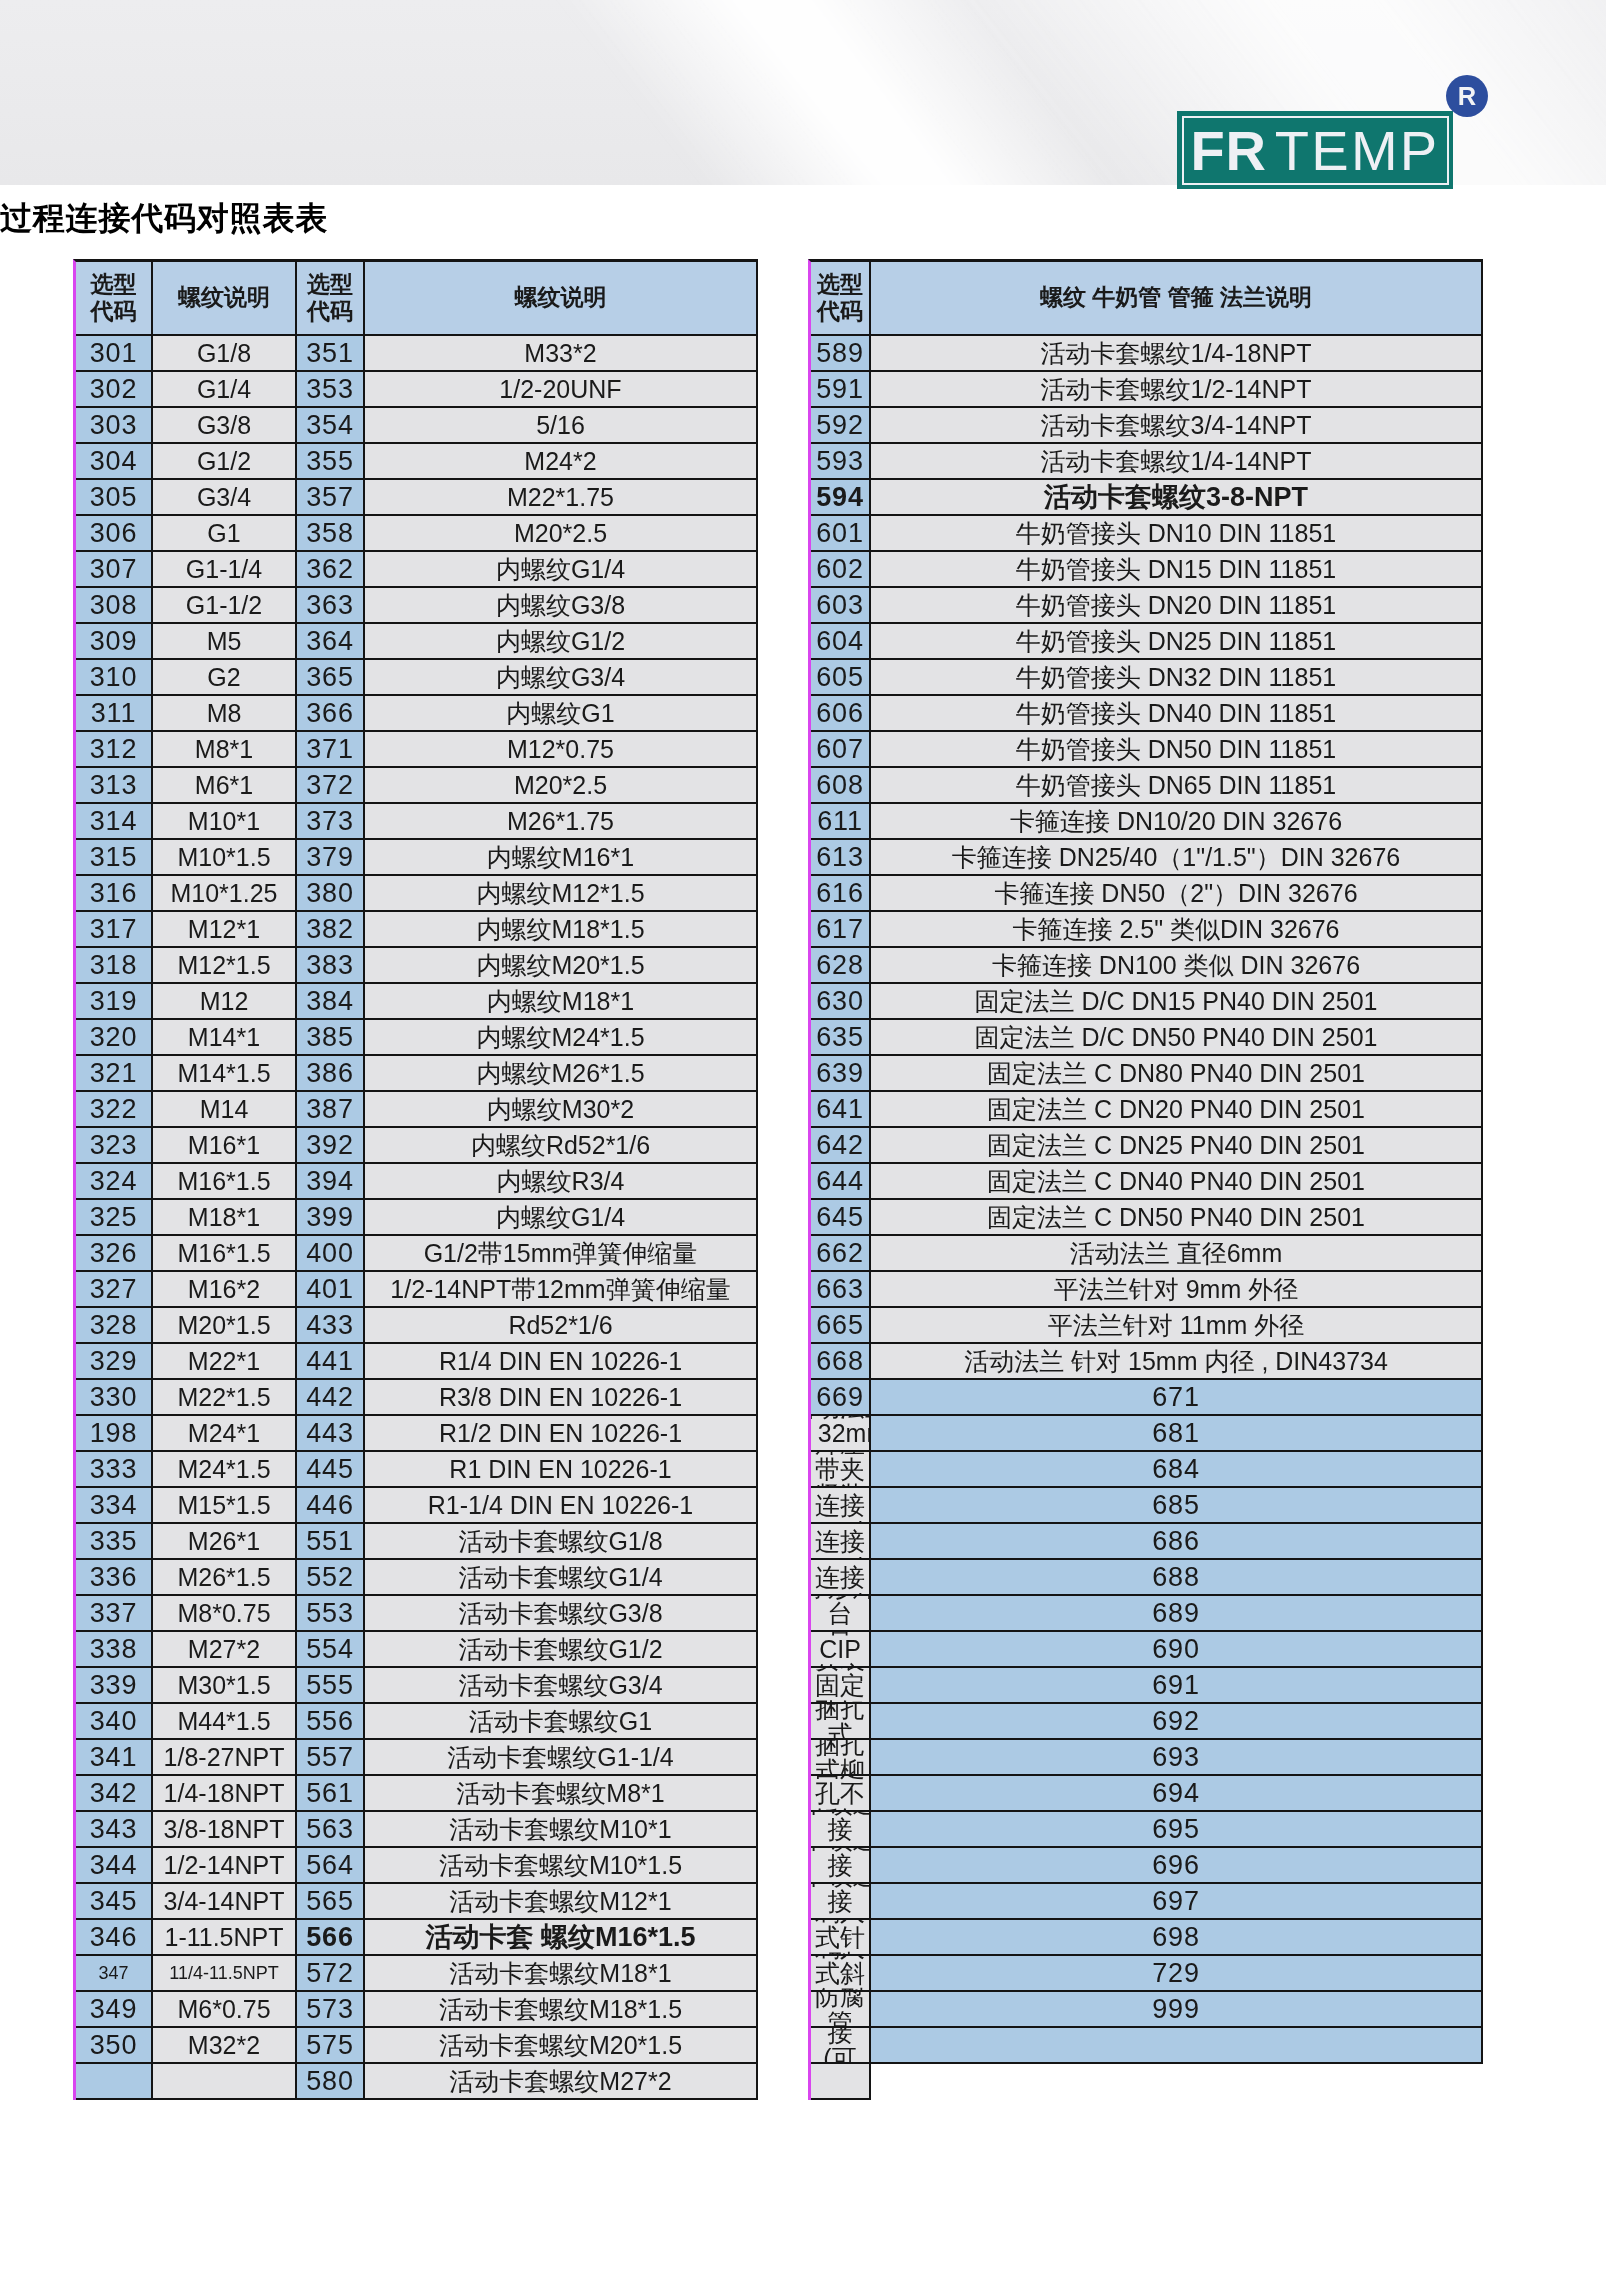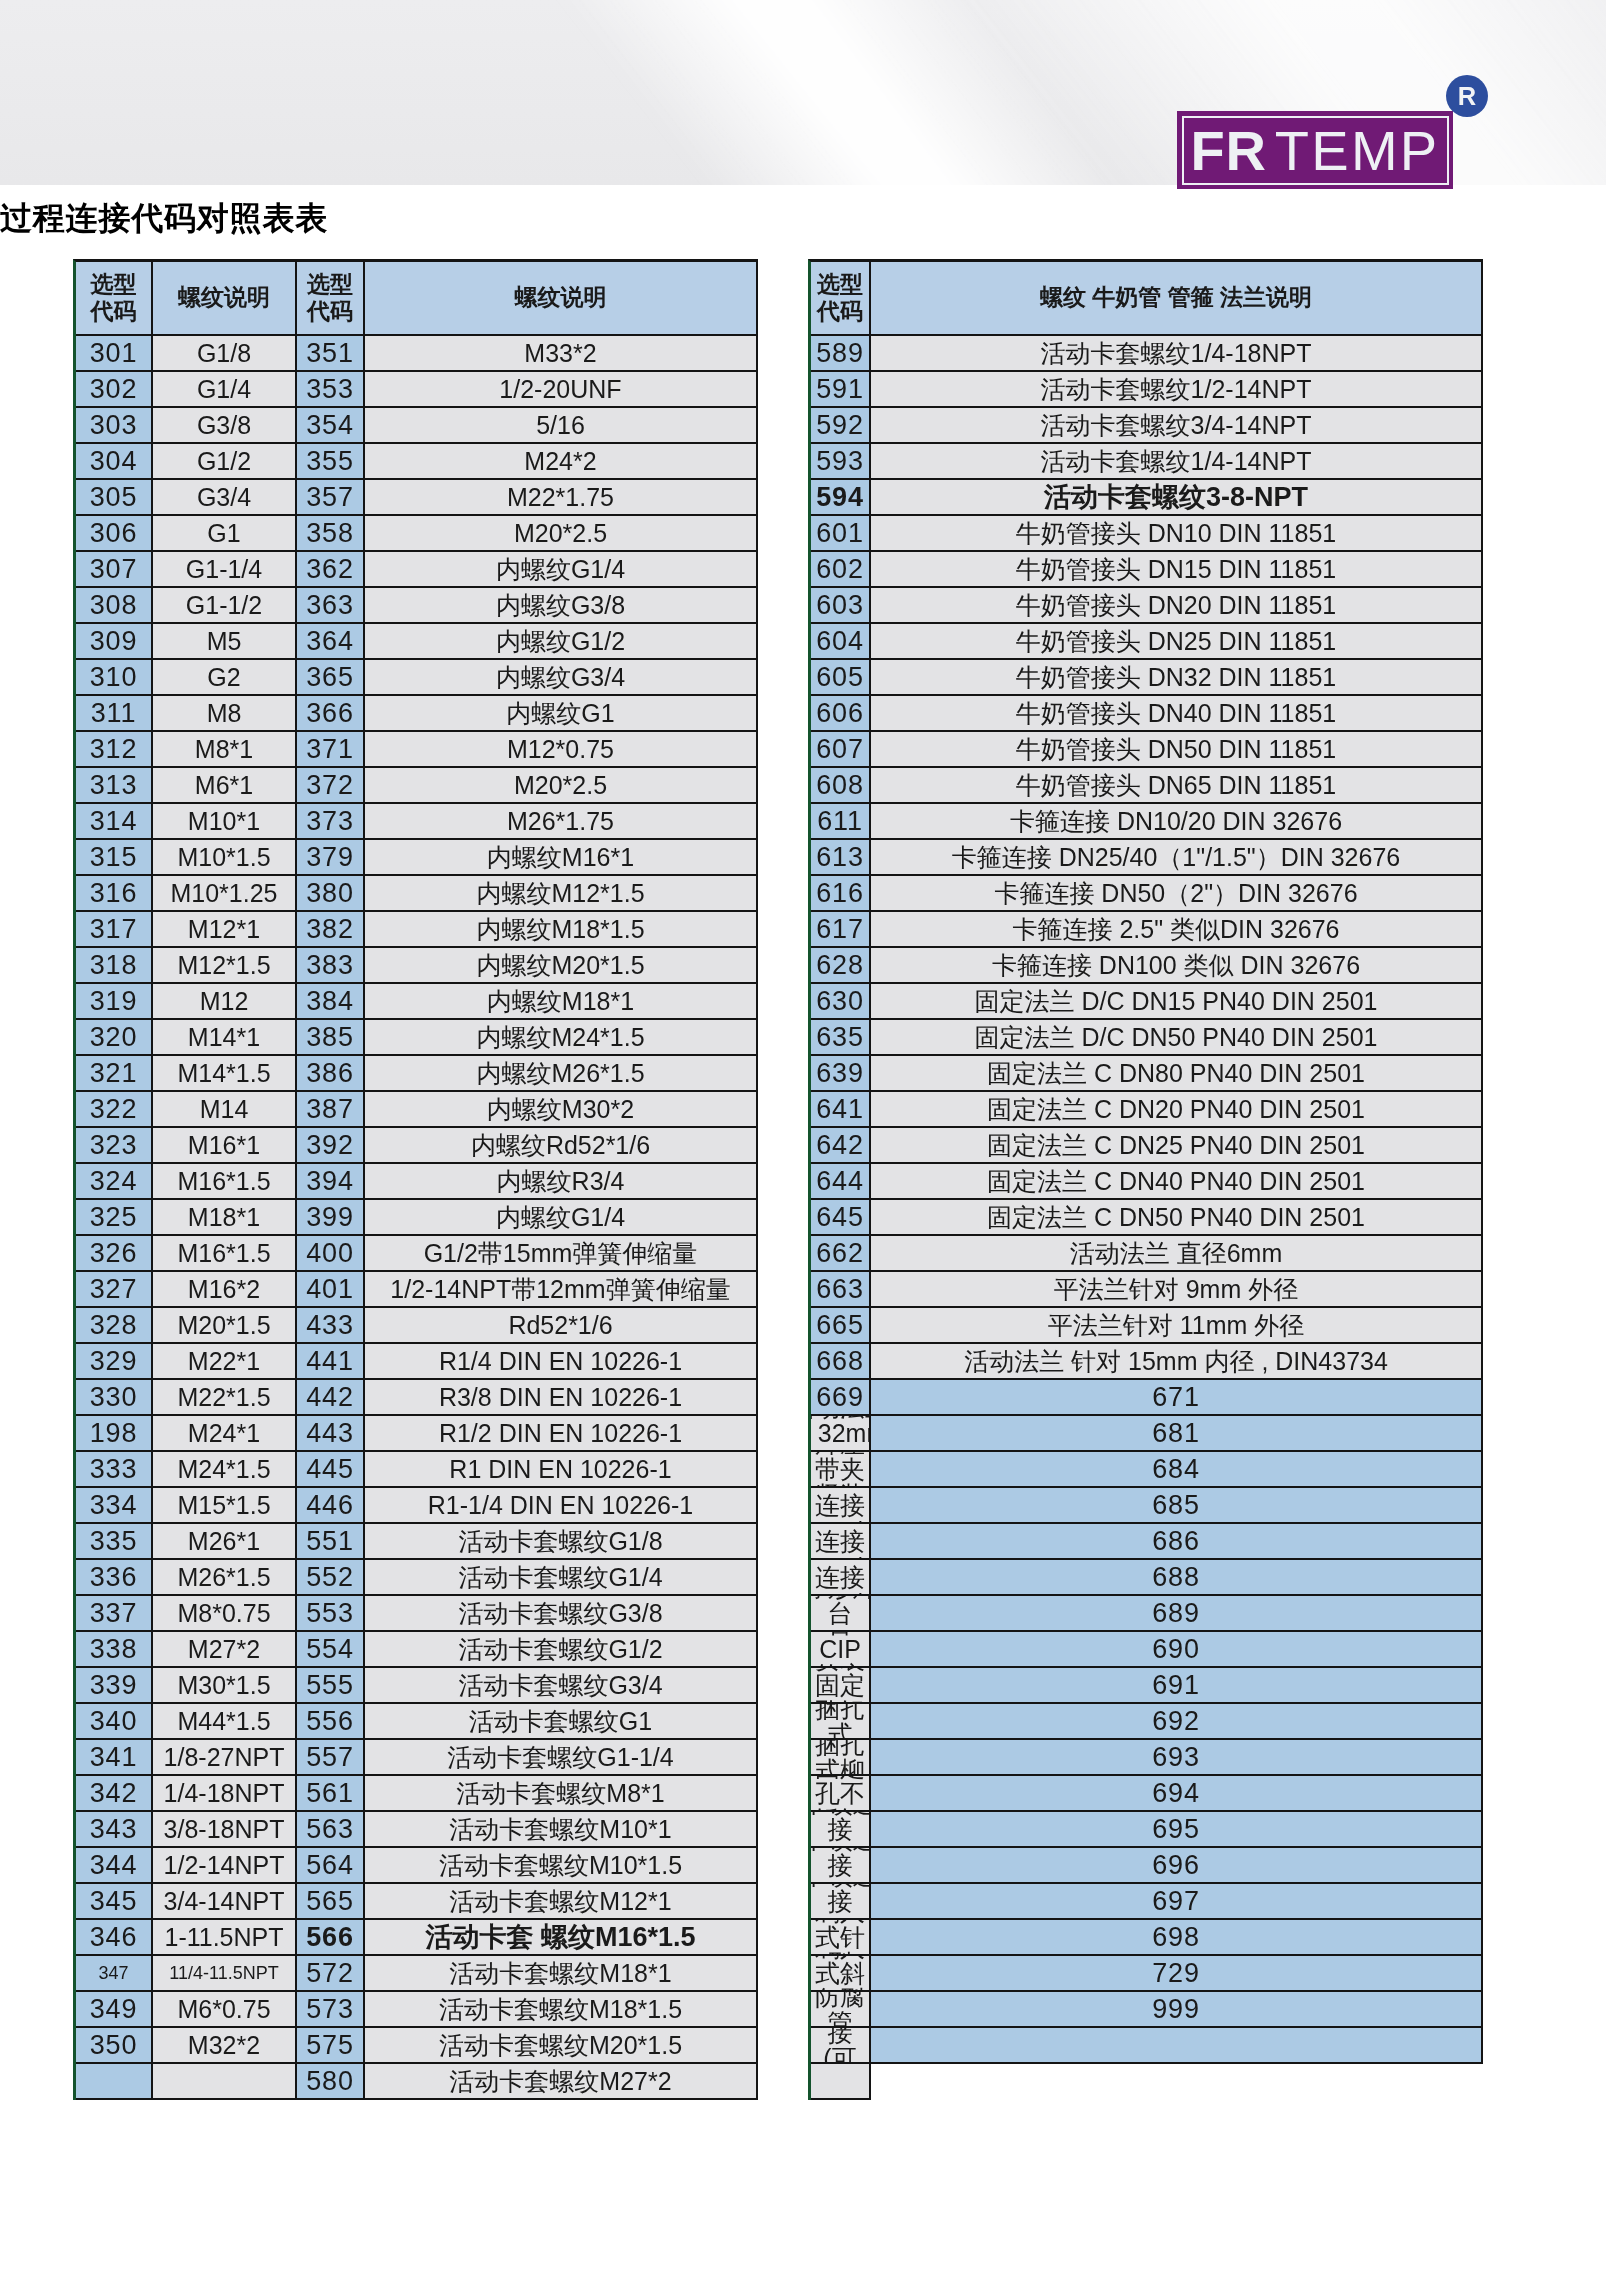--- a/index.html
+++ b/index.html
@@ -26,21 +26,21 @@
     background: linear-gradient(90deg, rgba(255,255,255,0) 0%, rgba(255,255,255,0.96) 42%, rgba(255,255,255,0.96) 58%, rgba(255,255,255,0) 100%);
     filter: blur(6.8px);
   }
   .sw1 { width: 323px; height: 1126px; left: 698px;  top: -451px; transform: rotate(-38deg); }
   .sw2 { width: 571px; height: 1277px; left: 1126px; top: -526px; transform: rotate(-38deg); opacity: .85; }
 
   
   .logo {
     position: absolute; left: 1177px; top: 111px;
     width: 276px; height: 78px;
-    background: #701a75;
+    background: #0f766e;
     display: flex; align-items: center; justify-content: center;
   }
   .logo::before {
     content: ""; position: absolute; inset: 4.5px;
     border: 2.3px solid #eef0f4; pointer-events: none;
   }
   .logo .fr   { font-weight: bold; font-size: 56px; color: #eef0f4; letter-spacing: 0.8px; }
   .logo .temp { font-weight: normal; font-size: 56px; color: #eef0f4; letter-spacing: 2.3px; margin-left: 8px; }
   .reg {
     position: absolute; left: 1446px; top: 75px;
@@ -55,21 +55,21 @@
     position: absolute; left: 0; top: 197px; width: 1607px;
     text-align: left; font-size: 32px; font-weight: bold; color: #000;
     letter-spacing: 0.8px;
   }
 
   
   .tablewrap { position: absolute; left: 73px; top: 259px; display: flex; align-items: flex-start; }
   .grid {
     display: grid;
     border-top: 3px solid #141414;
-    border-left: 3px solid #14532d;
+    border-left: 3px solid #d946ef;
     grid-template-rows: 74px;
     grid-auto-rows: 36px;
   }
   .grid.left  { grid-template-columns: 77px 144px 68px 393px; }
   .grid.right { grid-template-columns: 60px 612px; }
   .gapcol { width: 50px; height: 7.5px; }
 
   .cell {
     border-right: 2.3px solid #141414;
     border-bottom: 2.3px solid #141414;

